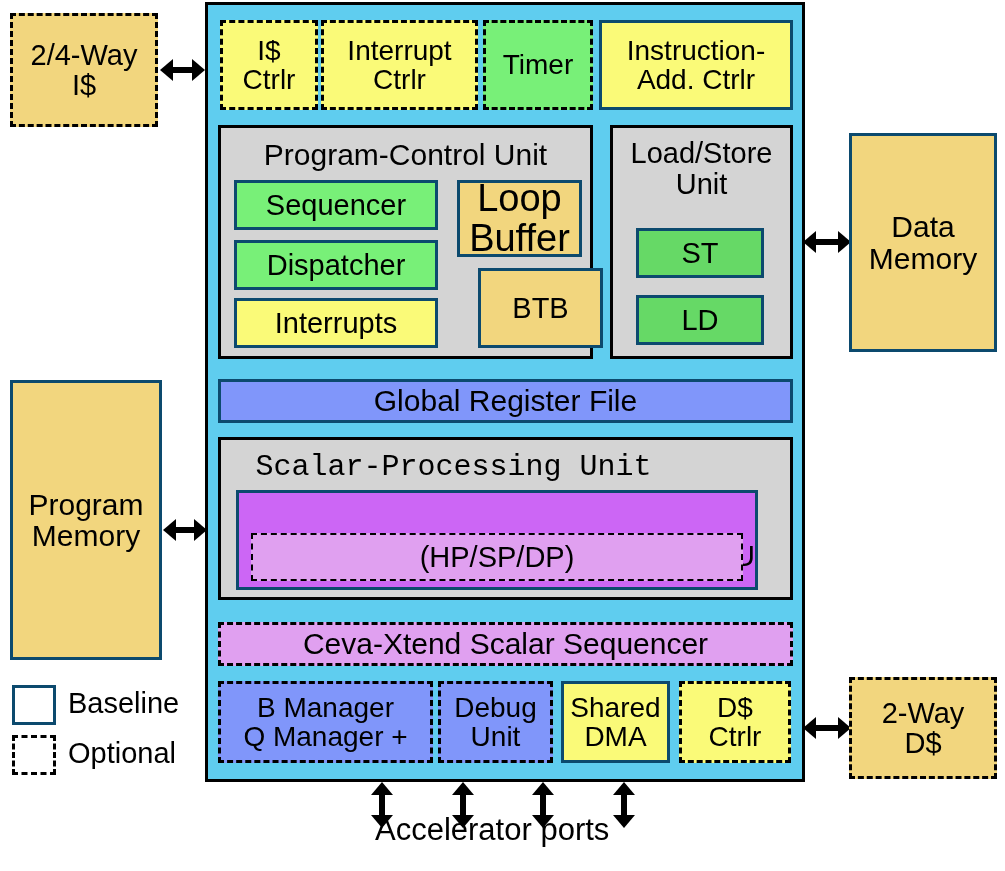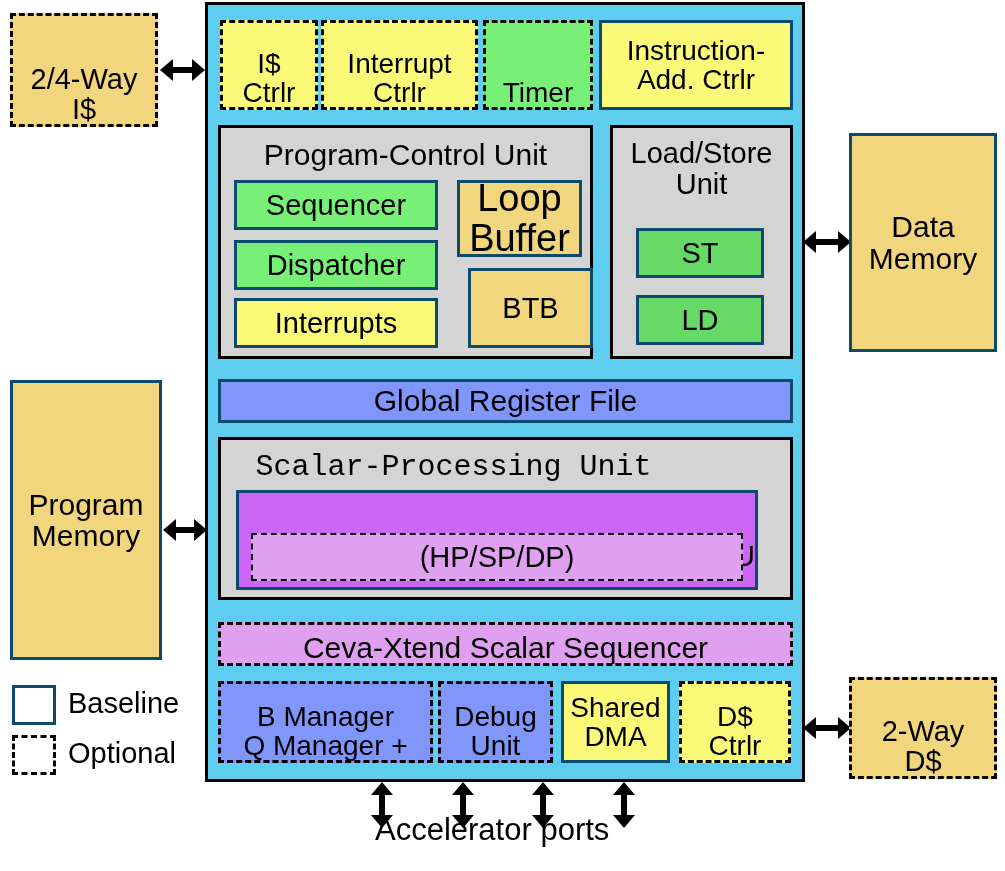--- a/index.html
+++ b/index.html
@@ -2,21 +2,21 @@
 <html><head>
 <meta charset="utf-8">
 <style>
   html,body{margin:0;padding:0;background:#ffffff;}
   body{width:1005px;height:871px;position:relative;overflow:hidden;
        font-family:"Liberation Sans","DejaVu Sans",sans-serif;color:#000;}
 
   .box{position:absolute;box-sizing:border-box;display:flex;align-items:center;
        justify-content:center;text-align:center;line-height:1.04;}
   .solid{border:3px solid #0c4a6e;}
-  .dash{border:3px dashed #000;align-items:flex-end;}
+  .dash{border:3px dashed #000;}
   .dash2{border:2px dashed #000;}
 
   
   #chip-frame{left:205px;top:2px;width:600px;height:780px;background:#5fcdef;
               border:3px solid #000;box-sizing:border-box;position:absolute;}
 
   
   .panel{position:absolute;background:#d4d4d4;border:3px solid #000;box-sizing:border-box;}
 
   .title{position:absolute;width:100%;text-align:center;left:0;}
@@ -109,21 +109,21 @@
 </div>
 <div class="box solid" style="left:234px;top:298px;width:204px;height:50px;background:#FAFA78;font-size:29px;">
   <div>Interrupts</div>
 </div>
 <div class="box solid" style="left:457px;top:180px;width:125px;height:77px;background:#F2D67E;font-size:38px;">
   <div>
     <div>Loop</div>
     <div>Buffer</div>
   </div>
 </div>
-<div class="box solid" style="left:468px;top:268px;width:125px;height:80px;background:#F2D67E;font-size:29px;">
+<div class="box solid" style="left:478px;top:268px;width:125px;height:80px;background:#F2D67E;font-size:29px;">
   <div>BTB</div>
 </div>
 
 <div class="panel" style="left:610px;top:125px;width:183px;height:234px;"></div>
 <div class="plain title" style="left:610px;top:138px;width:183px;font-size:29px;line-height:1.06;">
   <div>Load/Store</div>
   <div>Unit</div>
 </div>
 <div class="box solid" style="left:636px;top:228px;width:128px;height:50px;background:#66D966;font-size:29px;">
   <div>ST</div>

